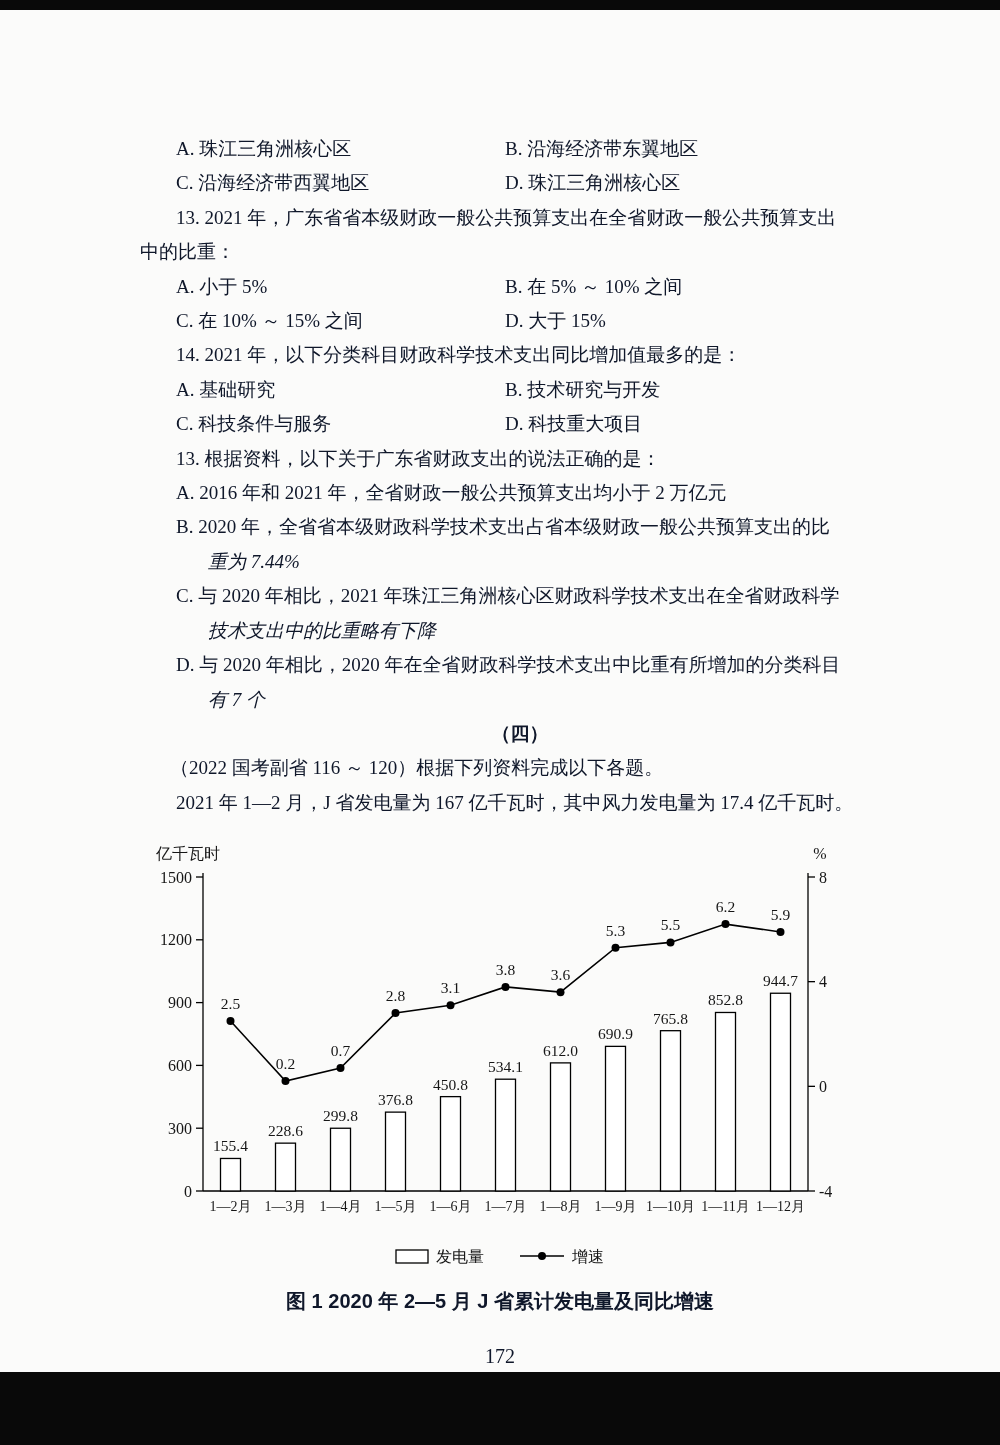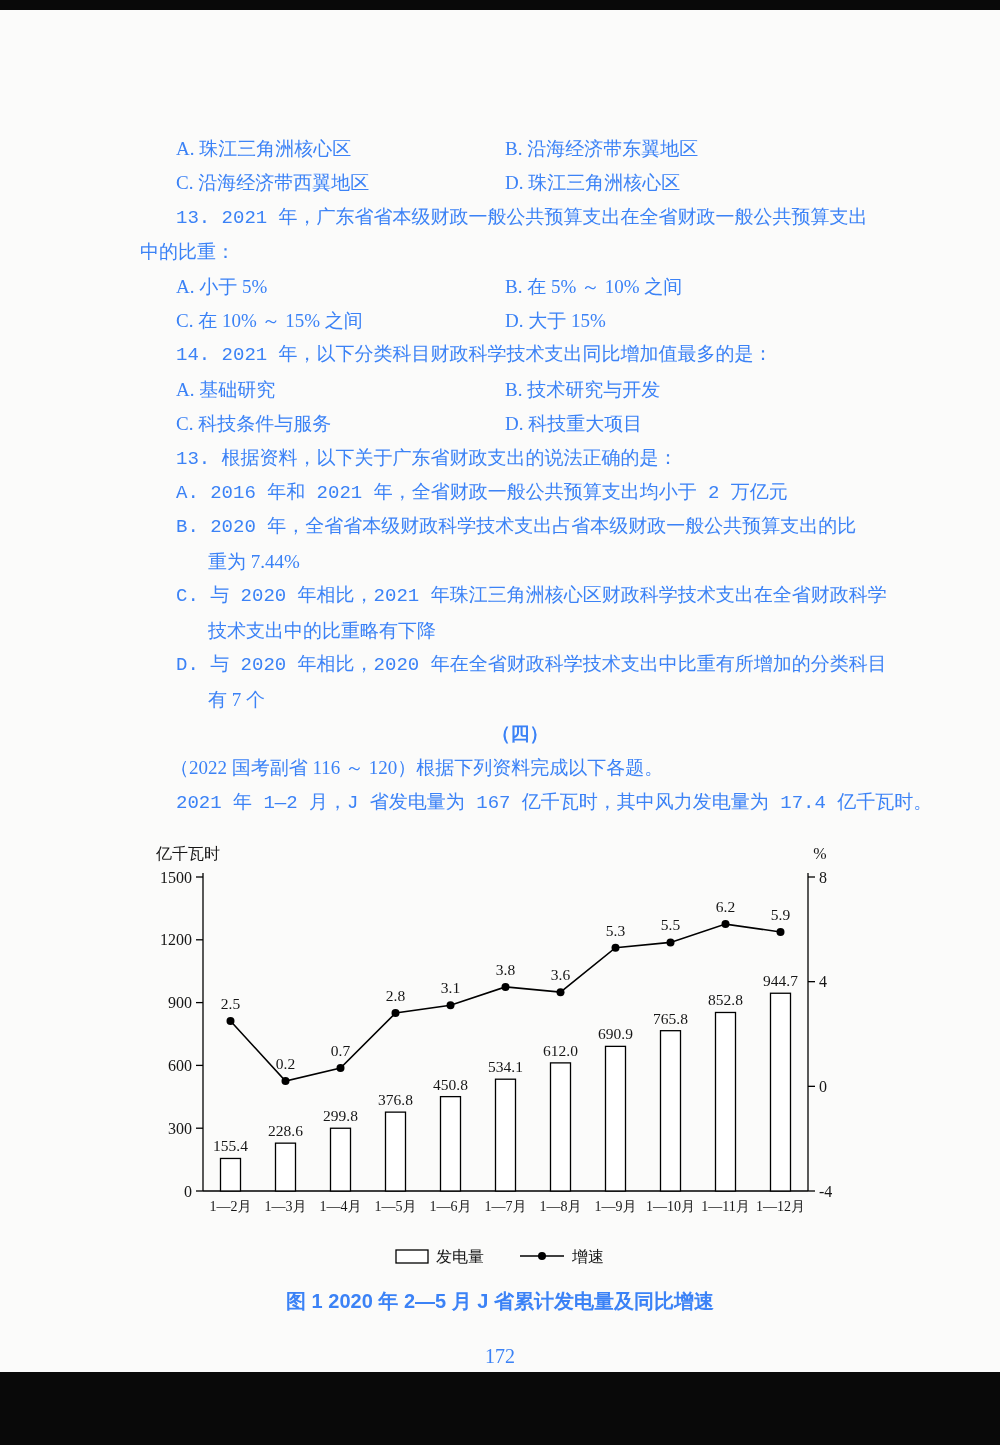--- a/index.html
+++ b/index.html
@@ -1,34 +1,34 @@
 <!DOCTYPE html>
 <html><head>
 <meta charset="utf-8">
 <style>
   html,body { margin:0; padding:0; }
   .page {
     position:relative;
     width:1000px; height:1445px;
     background:#fbfbfa;
     font-family:"Liberation Serif","DejaVu Serif",serif;
-    color:#3b82f6;
+    color:#0f172a;
     overflow:hidden;
   }
   .scan-bar { position:absolute; left:0; width:100%; background:#090909; }
   .scan-bar.top { top:0; height:10px; }
   .scan-bar.bottom { top:1372px; height:73px; }
 
   .text-block {
     position:absolute; top:132px; left:140px; width:760px;
     font-size:19px; line-height:34.4px;
   }
   .line { white-space:nowrap; }
-  .ind1 { padding-left:36px;font-family:Liberation Mono, monospace; }
-  .ind2 { padding-left:68px; }
+  .ind1 { padding-left:36px; }
+  .ind2 { padding-left:68px;font-style:italic; }
   .opt-row { display:flex; }
   .opt-row .c1 { margin-left:36px; width:329px; }
   .center { text-align:center; padding-left:0; }
   .section-title { font-weight:bold; }
 
   .chart-wrap { position:absolute; top:845px; left:148px; }
   svg text { fill:#161616; font-family:"Liberation Serif","DejaVu Serif",serif; }
 
   .figure-caption {
     position:absolute; top:1288px; left:0; width:100%;

